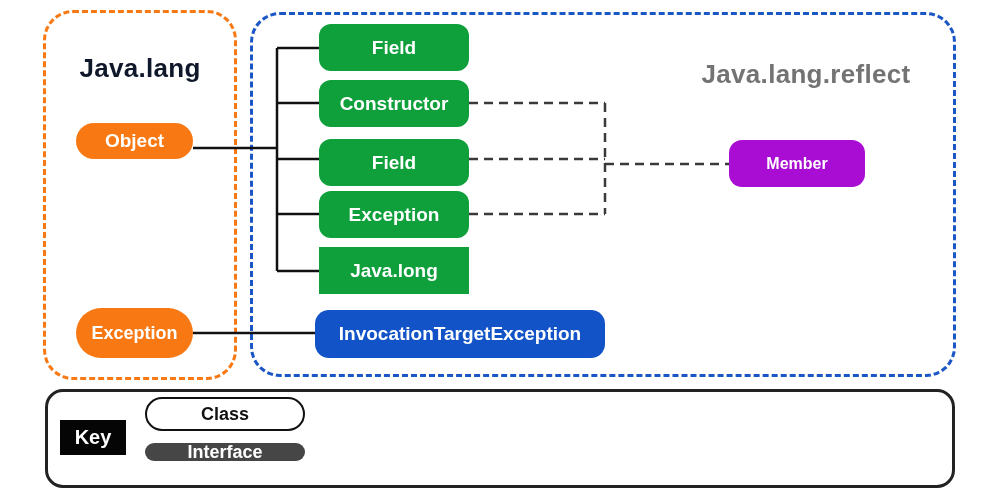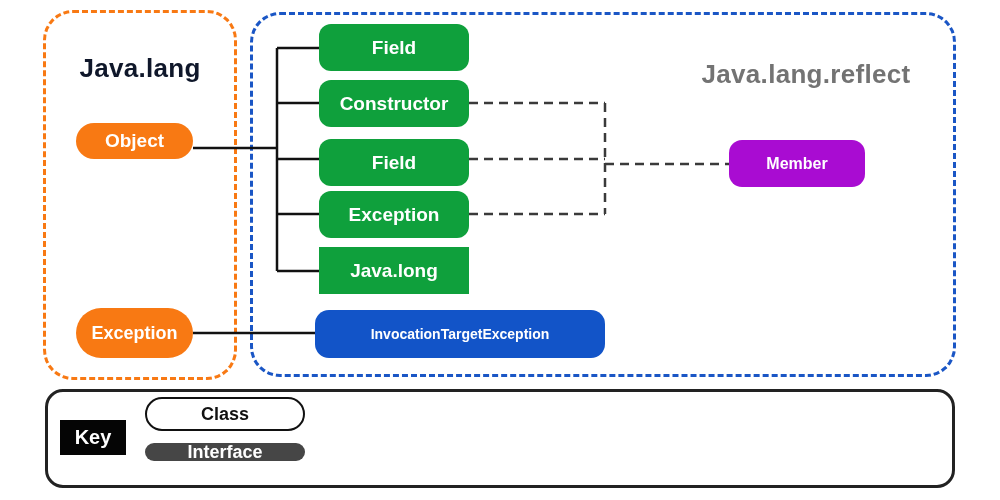--- a/index.html
+++ b/index.html
@@ -71,21 +71,21 @@
   .n-member {
     left: 729px; top: 140px; width: 136px; height: 47px;
     background: #A90CD2;
     border-radius: 13px;
     font-size: 16px;
   }
   .n-ite {
     left: 315px; top: 310px; width: 290px; height: 48px;
     background: #1254C8;
     border-radius: 14px;
-    font-size: 14px;
+    font-size: 19px;
   }
 
   
   .key-panel {
     left: 45px; top: 389px; width: 910px; height: 99px;
     background: #ffffff;
     border: 3px solid #222222;
     border-radius: 18px;
   }
   .key-badge {

